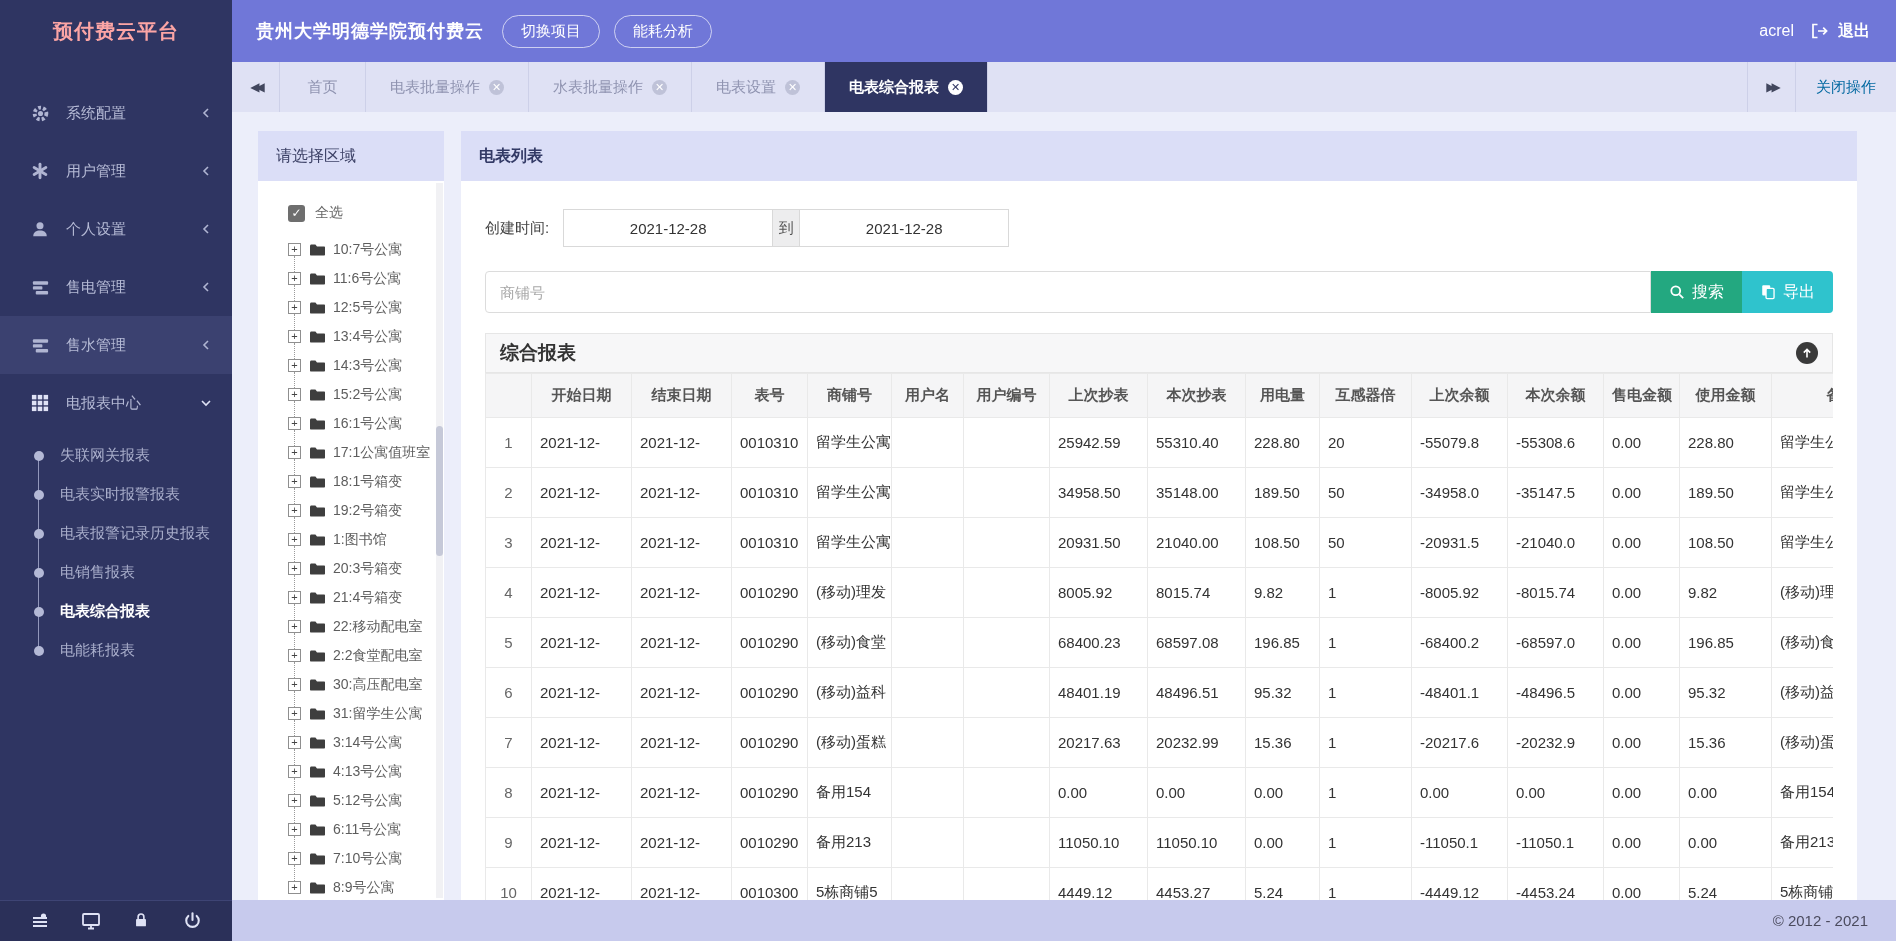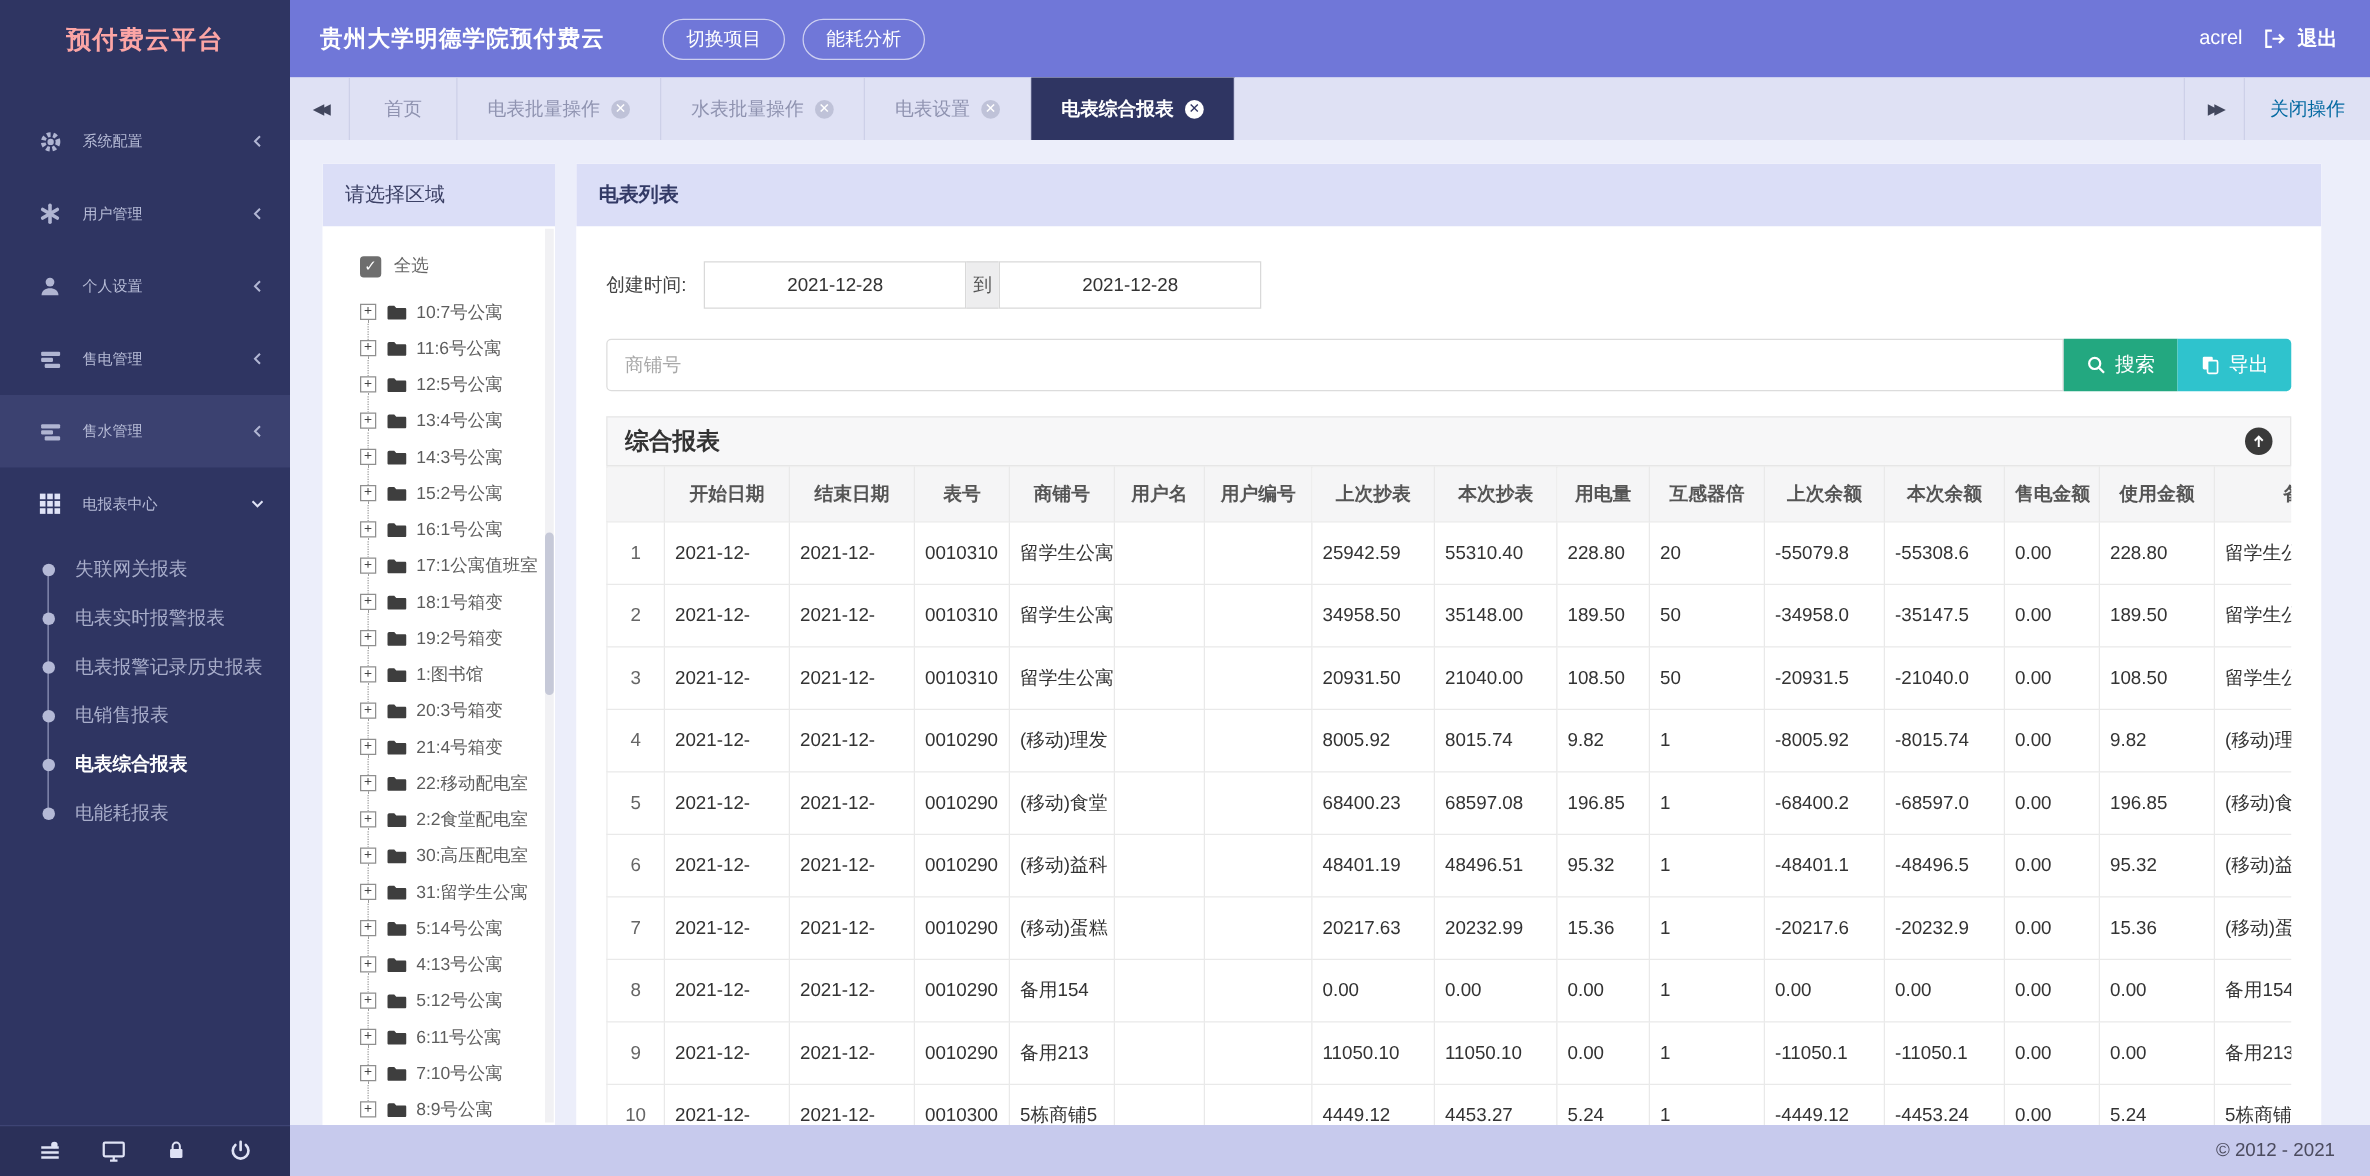--- a/index.html
+++ b/index.html
@@ -4,37 +4,37 @@
 <style>
   *{box-sizing:border-box;margin:0;padding:0}
   html,body{width:1896px;height:941px;overflow:hidden}
   body{font-family:"Liberation Sans","DejaVu Sans",sans-serif;font-size:15px}
   .app{display:flex;width:1896px;height:941px}
 
   
   .left{width:232px;flex:none;background:#2f3562;display:flex;flex-direction:column}
   .brand{height:62px;flex:none;display:flex;align-items:center;justify-content:center;color:#fca5a5;font-size:20px;font-weight:bold;letter-spacing:1px}
   .menu{flex:1;padding-top:22px;overflow:hidden}
-  .side-item{height:58px;display:flex;align-items:center;padding:0 20px 0 30px;color:#b6bbd6;font-size:12px;cursor:pointer}
+  .side-item{height:58px;display:flex;align-items:center;padding:0 20px 0 30px;color:#b6bbd6;font-size:15px;cursor:pointer}
   .side-item.hl{background:#3b4170}
   .side-item .ic{width:20px;height:20px;margin-right:16px;flex:none;display:flex;align-items:center;justify-content:center}
   .side-item .lbl{flex:1}
   .side-item .chev{width:12px;height:12px;display:flex;align-items:center;justify-content:center}
   .submenu{position:relative;padding:4px 0 2px 0}
   .submenu::before{content:"";position:absolute;left:38px;top:22px;bottom:22px;width:1px;background:#9297bb}
   .sub-item{height:39px;display:flex;align-items:center;padding-left:60px;color:#a9aecb;font-size:15px;position:relative;cursor:pointer}
   .sub-item .dot{position:absolute;left:34px;top:50%;transform:translateY(-50%);width:10px;height:10px;border-radius:50%;background:#b4b9d6}
   .sub-item.active{color:#fff;font-weight:bold}
   .side-foot{height:41px;flex:none;border-top:1px solid #3e4474;background:#2b3059;display:flex;align-items:center;justify-content:space-around;padding:0 14px}
   .side-foot .fic{width:20px;height:20px;cursor:pointer}
 
   
   .right{flex:1;min-width:0;display:flex;flex-direction:column}
   .top{height:62px;flex:none;background:#7077d8;display:flex;align-items:center;color:#fff;padding:0 26px 0 24px}
-  .top .ptitle{font-size:18px;font-weight:bold;margin-right:46px;letter-spacing:1px}
+  .top .ptitle{font-size:18px;font-weight:bold;margin-right:18px;letter-spacing:1px}
   .pill{border:1px solid rgba(255,255,255,.65);border-radius:17px;padding:6px 18px;font-size:15px;margin-right:14px;cursor:pointer;background:transparent;color:#fff}
   .top .spacer{flex:1}
   .top .user{font-size:16px;margin-right:16px}
   .top .lo-ic{width:18px;height:18px;margin-right:10px;cursor:pointer}
   .top .logout{font-size:16px;font-weight:bold;cursor:pointer}
 
   
   .tabbar{height:50px;flex:none;background:#dfe1f4;display:flex;align-items:stretch;font-size:15px;color:#8f93b0}
   .tb-btn{width:48px;flex:none;display:flex;align-items:center;justify-content:center;color:#42475e;font-size:12px;letter-spacing:-4px;cursor:pointer;border-right:1px solid #cdd0e8}
   .tb-btn.rt{border-right:none;border-left:1px solid #cdd0e8}
@@ -424,21 +424,21 @@
               <span class="folder"><svg viewBox="0 0 17 14" width="17" height="14">
                   <path d="M1 3.2C1 2.2 1.6 1.5 2.4 1.5h4l1.6 1.9h7c.6 0 1 .4 1 1v7.1c0 .6-.4 1-1 1H2c-.6 0-1-.4-1-1z" fill="#3e3e3e"></path>
                 </svg></span>
               <span class="nlbl">31:留学生公寓</span>
             </div>
             <div class="node">
               <span class="exp">+</span>
               <span class="folder"><svg viewBox="0 0 17 14" width="17" height="14">
                   <path d="M1 3.2C1 2.2 1.6 1.5 2.4 1.5h4l1.6 1.9h7c.6 0 1 .4 1 1v7.1c0 .6-.4 1-1 1H2c-.6 0-1-.4-1-1z" fill="#3e3e3e"></path>
                 </svg></span>
-              <span class="nlbl">5:14号公寓</span>
+              <span class="nlbl">3:14号公寓</span>
             </div>
             <div class="node">
               <span class="exp">+</span>
               <span class="folder"><svg viewBox="0 0 17 14" width="17" height="14">
                   <path d="M1 3.2C1 2.2 1.6 1.5 2.4 1.5h4l1.6 1.9h7c.6 0 1 .4 1 1v7.1c0 .6-.4 1-1 1H2c-.6 0-1-.4-1-1z" fill="#3e3e3e"></path>
                 </svg></span>
               <span class="nlbl">4:13号公寓</span>
             </div>
             <div class="node">
               <span class="exp">+</span>

